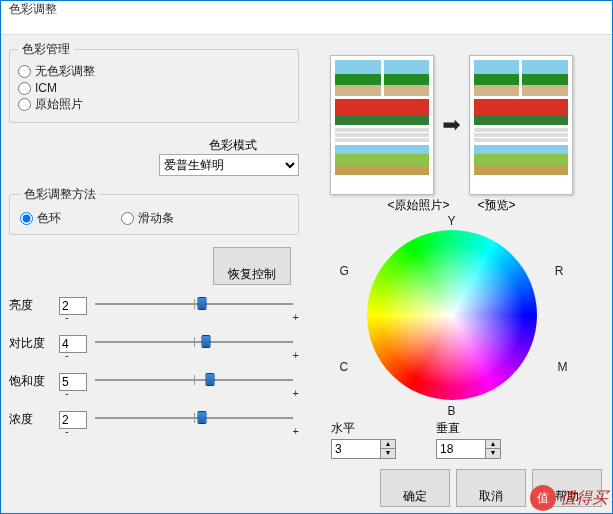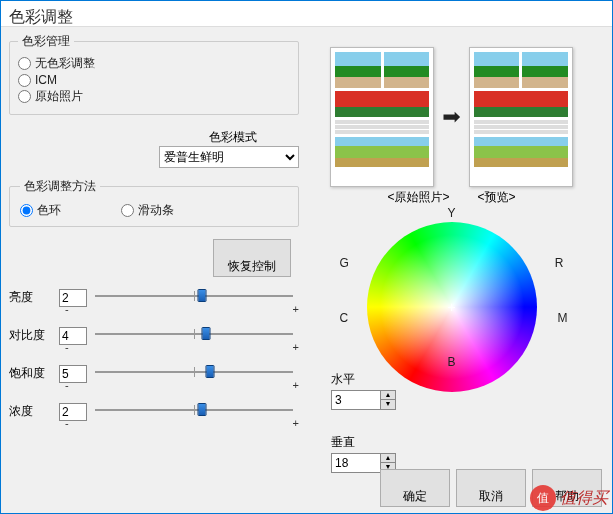--- a/index.html
+++ b/index.html
@@ -1,18 +1,18 @@
 <!DOCTYPE html>
 <html><head>
 <meta charset="utf-8">
 <style>
 * { box-sizing: border-box; font-family: "Microsoft YaHei", "SimSun", sans-serif; }
 body { margin: 0; background: #fff; }
 .window { width: 613px; height: 514px; border: 1px solid #0078d7; background: #f0f0f0; position: relative; }
-.titlebar { height: 26px; background: #fff; border-bottom: 1px solid #ddd; padding: 6px 8px; font-size: 16px; color: #333; }
+.titlebar { height: 34px; background: #fff; border-bottom: 1px solid #ddd; padding: 0 8px; font-size: 12px; color: #333; }
 .body { padding: 4px 8px 8px 8px; position: relative; height: calc(100% - 22px - 36px); }
 fieldset { border: 1px solid #ccc; border-radius: 2px; font-size: 12px; margin: 2px 0 6px 0; padding: 4px 8px 8px 8px; }
 legend { font-size: 12px; color: #222; padding: 0 4px; }
 .columns { display: flex; height: 100%; }
 .left { width: 290px; display: flex; flex-direction: column; }
 .right { flex: 1; display: flex; flex-direction: column; padding: 6px 4px 0 4px; }
 .radio-row { display: flex; align-items: center; font-size: 12px; color: #222; margin: 1px 0; }
 .radio-row input { margin: 0 4px 0 0; }
 .mode-row { display: flex; align-items: flex-end; margin: 8px 0; font-size: 12px; flex-direction: column; }
 .mode-row label { width: 90px; }
@@ -50,21 +50,21 @@
 .wheel::after { content:""; position:absolute; inset:0; border-radius:50%;
   background: radial-gradient(circle, #fff 0%, rgba(255,255,255,0) 60%); }
 .wheel-cross { position: absolute; color: #fff; font-size: 14px; left: 50%; top: 50%; transform: translate(-50%,-50%); pointer-events: none; }
 .wheel-lbl { position: absolute; font-size: 12px; color: #222; }
 .wl-y { top: -2px; left: 50%; transform: translateX(-50%); }
 .wl-r { top: 48px; right: -2px; }
 .wl-m { bottom: 42px; right: -6px; }
 .wl-b { bottom: -2px; left: 50%; transform: translateX(-50%); }
 .wl-c { bottom: 42px; left: -2px; }
 .wl-g { top: 48px; left: -2px; }
-.hv-row { display: flex; gap: 24px; justify-content: flex-start; font-size: 12px; margin-top: 4px; padding-left: 28px; flex-direction: column; }
+.hv-row { display: flex; gap: 40px; justify-content: flex-start; font-size: 12px; margin-top: 4px; padding-left: 28px; }
 .hv-col { display: flex; flex-direction: column; gap: 2px; }
 .spinner { display: flex; }
 .spinner input { width: 50px; height: 20px; font-size: 12px; border: 1px solid #888; padding: 0 3px; }
 .spinner .btns { display: flex; flex-direction: column; border: 1px solid #888; border-left: none; }
 .spinner .btns div { width: 14px; height: 9px; background: #e1e1e1; font-size: 7px; text-align: center; line-height: 8px; cursor: pointer; border-bottom: 1px solid #888; }
 .spinner .btns div:last-child { border-bottom: none; }
 .footer { position: absolute; bottom: 6px; right: 10px; display: flex; gap: 6px; }
 .watermark { position: absolute; right: 4px; bottom: 2px; display: flex; align-items: center; gap: 4px; opacity: .9; pointer-events: none; }
 .watermark .circ { width: 26px; height: 26px; border-radius: 50%; background: #e53935; color: #fff; font-size: 12px; display: flex; align-items: center; justify-content: center; }
 .watermark .wm-txt { font-size: 16px; color: #b91c1c; font-style: italic; }

